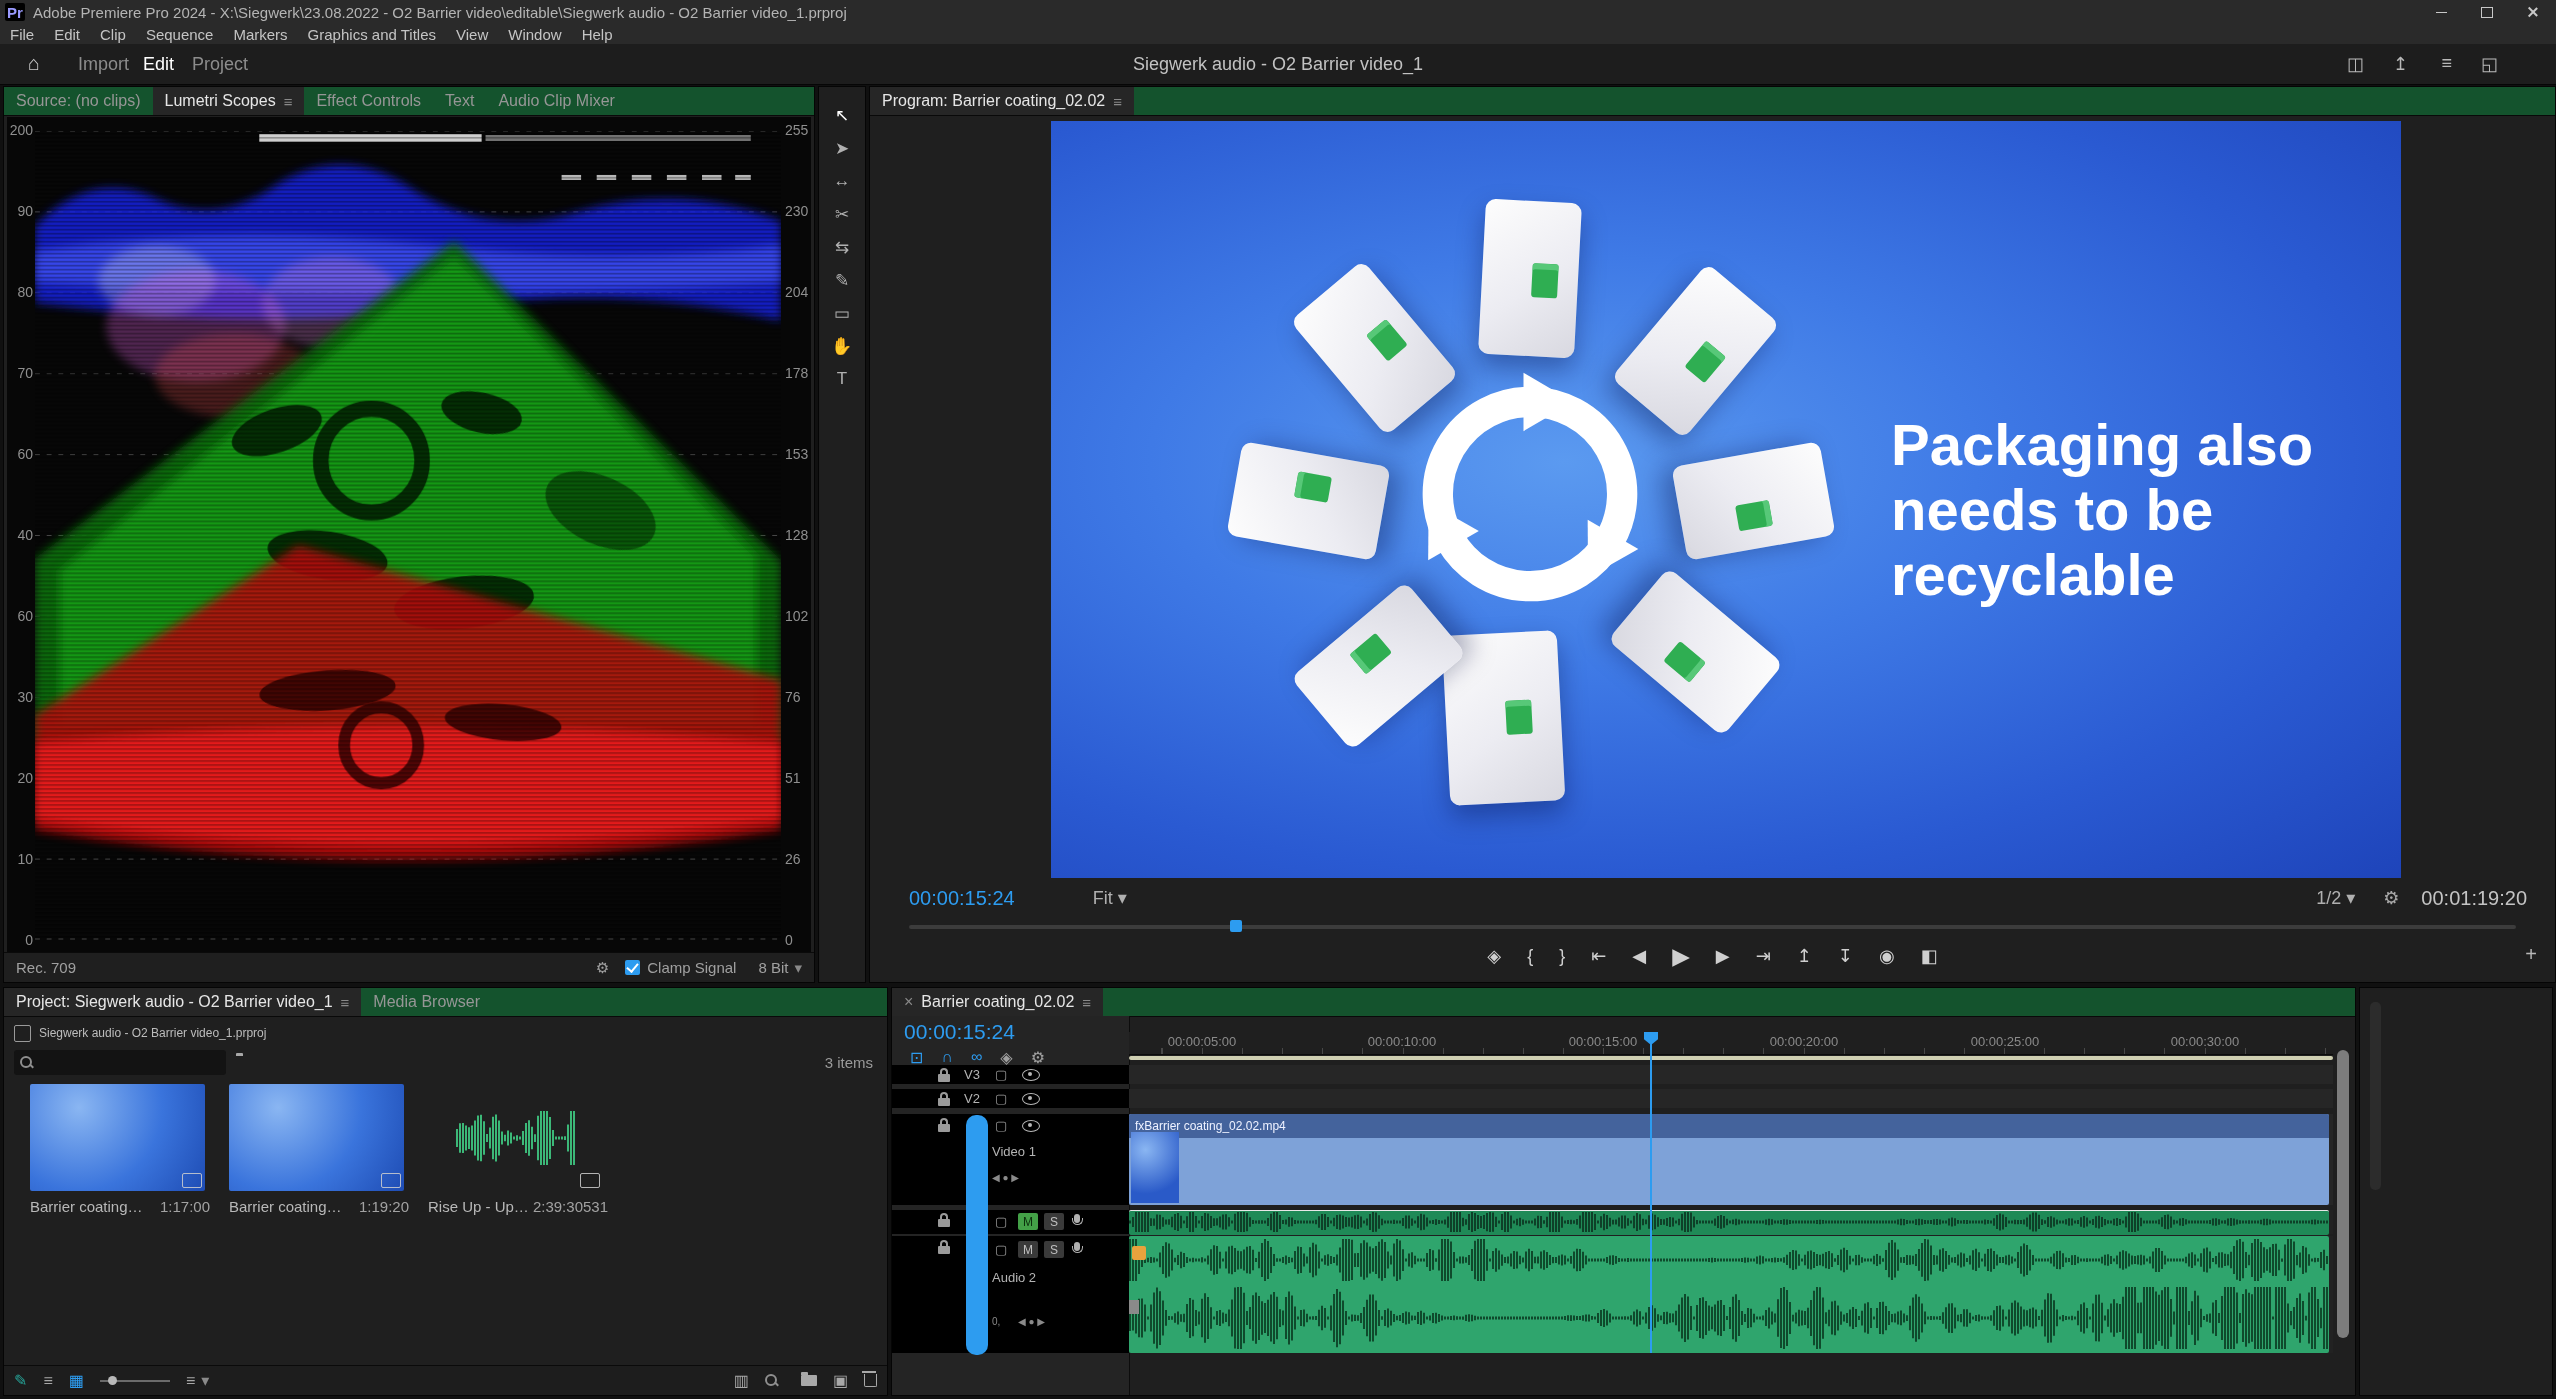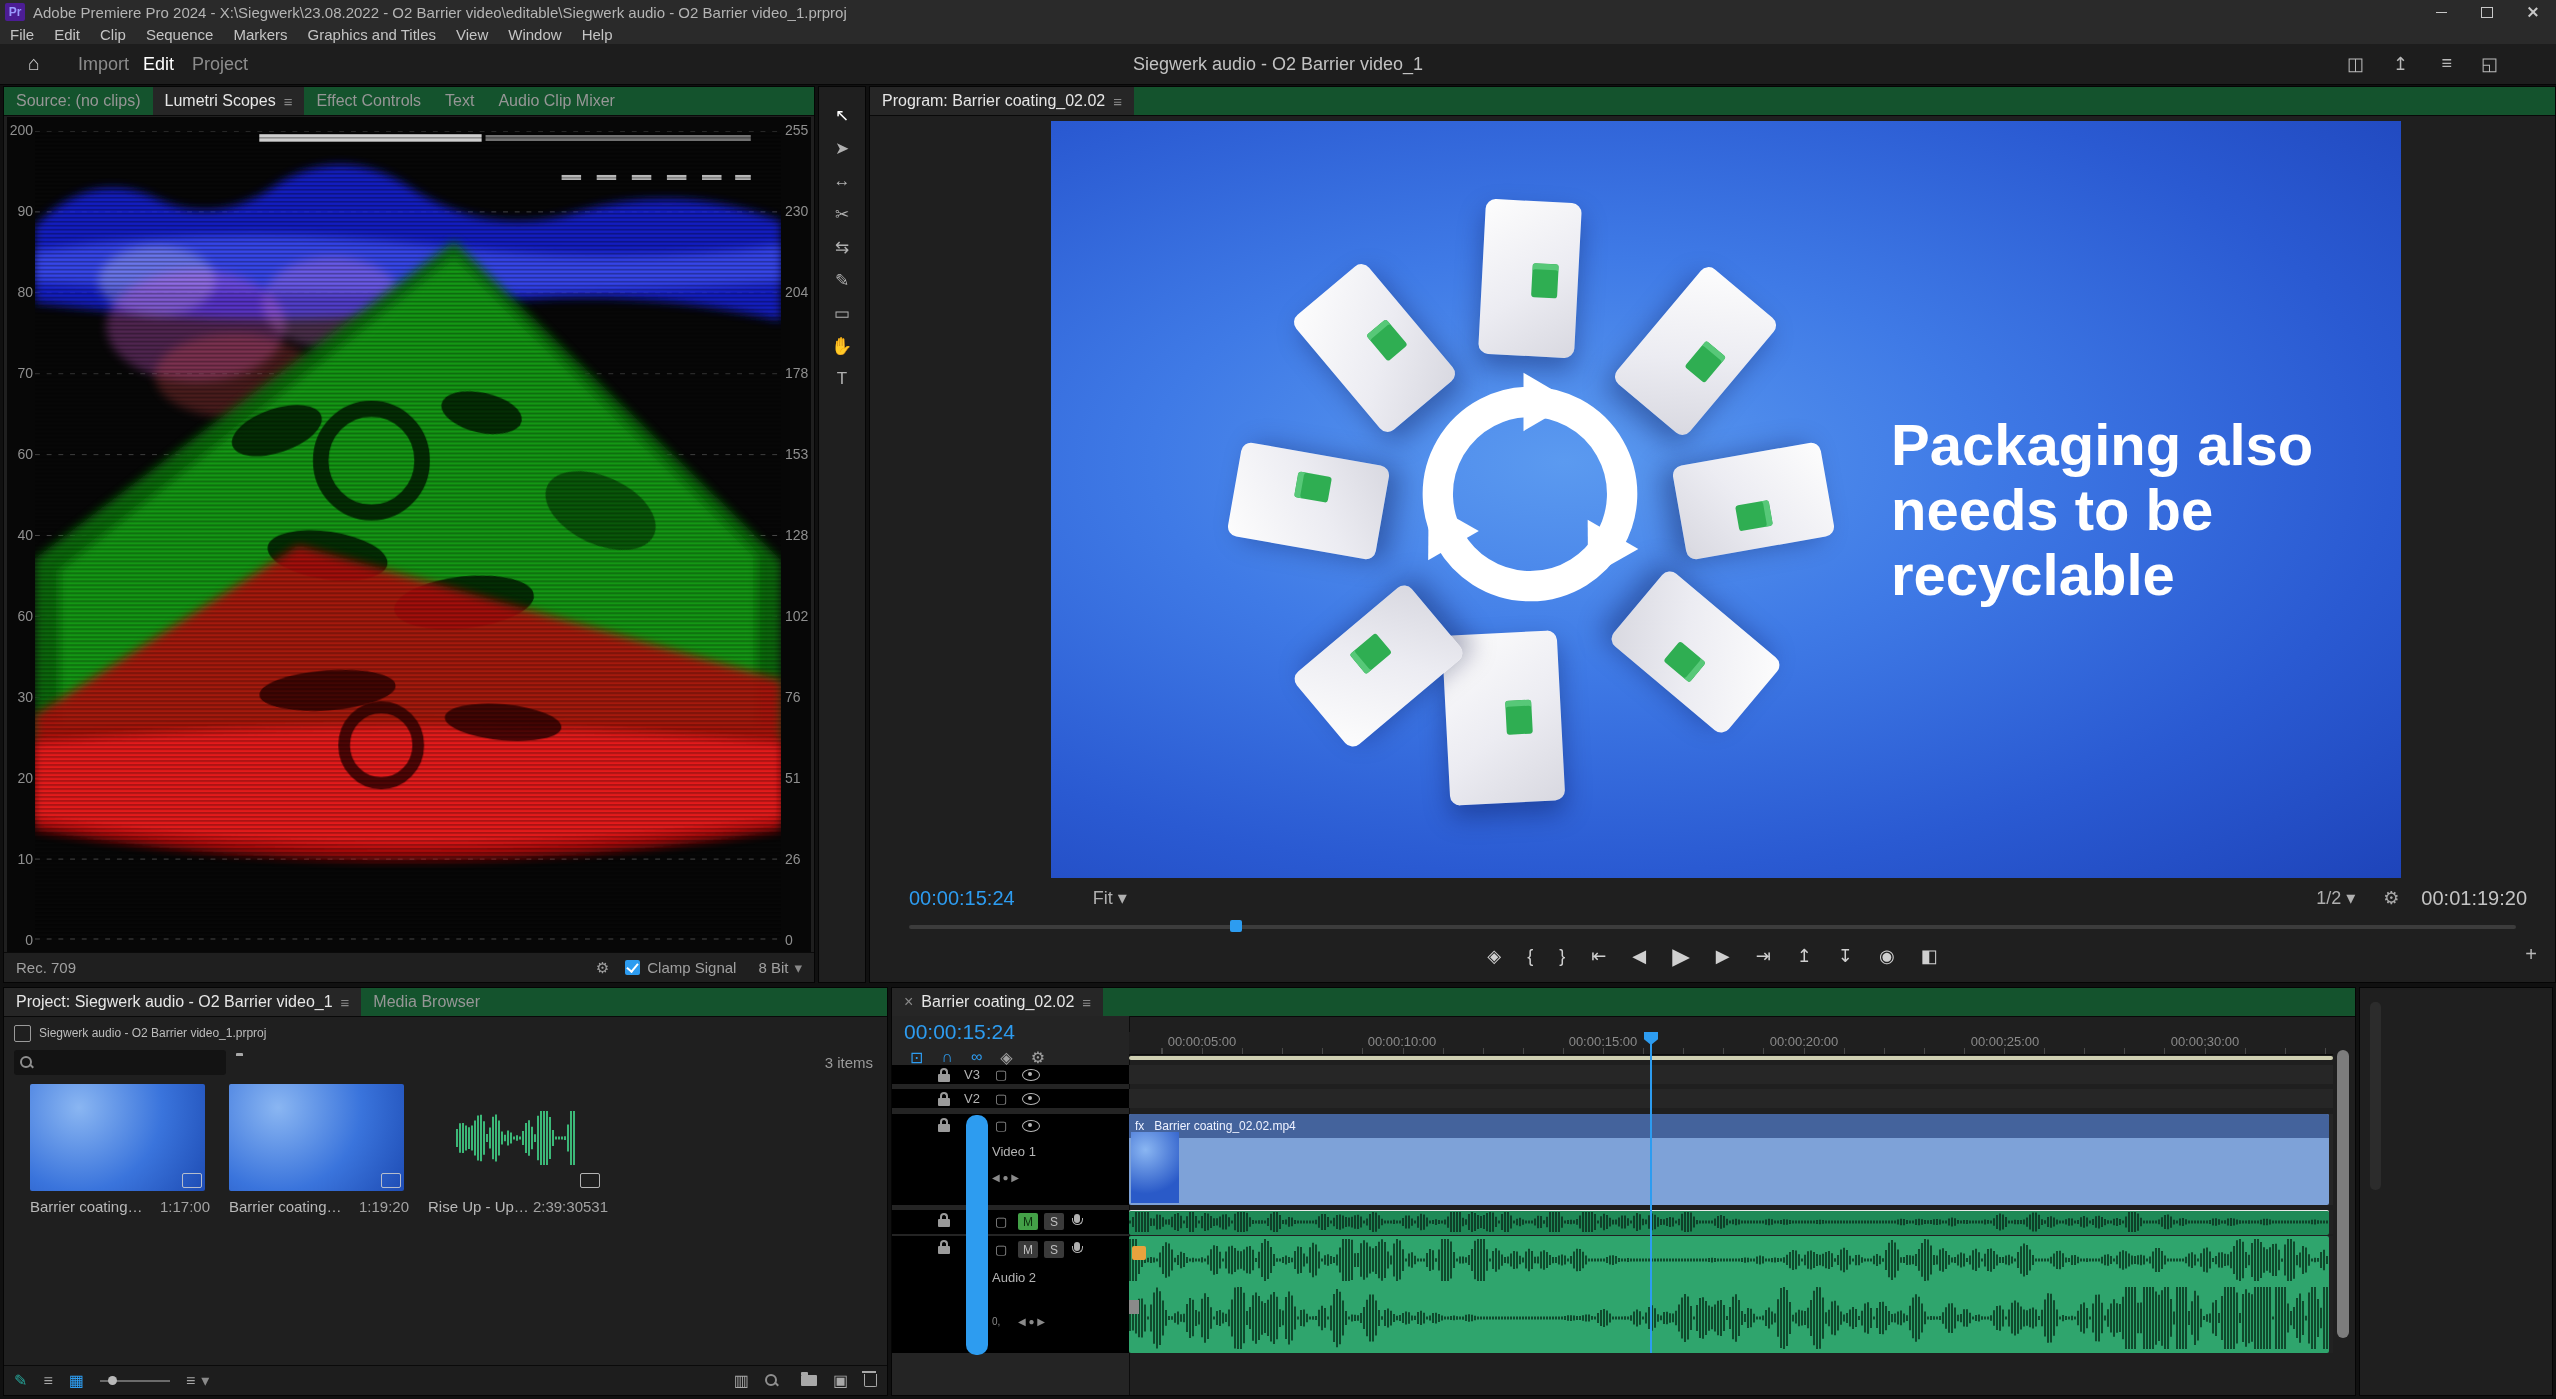--- a/index.html
+++ b/index.html
@@ -1,20 +1,20 @@
 <!DOCTYPE html>
 <html><head>
 <meta charset="utf-8">
 <style>
   html,body{margin:0;padding:0;width:2556px;height:1399px;overflow:hidden;background:#101010;
     font-family:"Liberation Sans",sans-serif;color:#c8c8c8;-webkit-user-select:none}
   .abs{position:absolute}
   
   #titlebar{position:absolute;left:0;top:0;width:2556px;height:24px;background:#2a2a2a;display:flex;align-items:center;font-size:15px;color:#b4b4b4}
-  #pr-badge{width:20px;height:18px;margin:0 8px 0 5px;background:#4c1d95;color:#9b9bff;font-size:12px;font-weight:bold;display:flex;align-items:center;justify-content:center;border-radius:2px}
+  #pr-badge{width:20px;height:18px;margin:0 8px 0 5px;background:#000000;color:#9b9bff;font-size:15px;font-weight:bold;display:flex;align-items:center;justify-content:center;border-radius:2px}
   #win-controls{margin-left:auto;display:flex;height:100%}
   .winbtn{width:46px;height:100%;display:flex;align-items:center;justify-content:center;color:#c8c8c8}
   .i-min{width:11px;height:1px;background:#c8c8c8}
   .i-max{width:10px;height:9px;border:1px solid #c8c8c8}
   .i-x{position:relative;width:12px;height:12px}
   .i-x::before,.i-x::after{content:"";position:absolute;left:5px;top:0;width:1.5px;height:12px;background:#c8c8c8}
   .i-x::before{transform:rotate(45deg)}.i-x::after{transform:rotate(-45deg)}
   #menubar{position:absolute;left:0;top:24px;width:2556px;height:20px;background:#2a2a2a;border-bottom:1px solid #161616;display:flex;align-items:center;font-size:15px;color:#c4c4c4}
   .menu-item{padding:0 10px;height:100%;display:flex;align-items:center}
   #workspacebar{position:absolute;left:0;top:44px;width:2556px;height:40px;background:#1d1d1d;border-bottom:1px solid #060606}
@@ -103,21 +103,21 @@
   .ticon{position:absolute;font-size:13px;color:#9c9c9c}
   .mbtn{position:absolute;width:20px;height:17px;background:#3a3a3a;border-radius:2px;color:#c0c0c0;font-size:12px;display:flex;align-items:center;justify-content:center}
   .mbtn.on{background:#43a047;color:#0b2e0c}
   .i-lock{position:absolute;left:46px;width:12px;height:8px;background:#9a9a9a;border-radius:1px}
   .i-lock::before{content:"";position:absolute;left:2px;top:-6px;width:8px;height:6px;border:2px solid #9a9a9a;border-bottom:none;border-radius:4px 4px 0 0;box-sizing:border-box}
   .i-eye{position:absolute;width:16px;height:10px;border:1.5px solid #b8b8b8;border-radius:50%}
   .i-eye::after{content:"";position:absolute;left:4.5px;top:2px;width:4px;height:4px;background:#b8b8b8;border-radius:50%}
   .i-mic{position:absolute;width:6px;height:9px;background:#b0b0b0;border-radius:3px}
   .i-mic::after{content:"";position:absolute;left:-2.5px;top:4px;width:11px;height:7px;border:1.5px solid #b0b0b0;border-top:none;border-radius:0 0 6px 6px;box-sizing:border-box}
   #v1-clip{position:absolute;left:0;top:0;width:1200px;height:91px;background:#7ea2d8;border-radius:2px;overflow:hidden}
-  #v1-clip .cliphead{height:16px;background:#44639c;color:#eef2ff;font-size:12px;display:flex;align-items:center;gap:10px;padding:4px 6px}
+  #v1-clip .cliphead{height:16px;background:#44639c;color:#eef2ff;font-size:12px;display:flex;align-items:center;gap:0;padding:4px 6px}
   #v1-thumb{position:absolute;left:2px;top:18px;width:48px;height:71px;background:radial-gradient(circle at 30% 25%,#8ab6f2,#2a5ac8 70%)}
   .aclip{position:absolute;left:0;width:1200px;background:#2fa56d;overflow:hidden;border-radius:2px}
   .wave{display:block}
   #tl-playhead{position:absolute;top:44px;width:2px;height:321px;background:#2d9cf0;z-index:5}
   #tl-ph-head{position:absolute;top:44px;width:14px;height:13px;background:#2d9cf0;clip-path:polygon(0 0,100% 0,100% 55%,50% 100%,0 55%);z-index:6}
   #tl-vscroll{position:absolute;right:6px;top:62px;width:12px;height:288px;background:#7d7d7d;border-radius:6px}
   #tl-bluebar{position:absolute;left:74px;top:127px;width:22px;height:240px;background:#2d9cf0;border-radius:10px}
   #meters-strip{position:absolute;left:10px;top:14px;width:11px;height:188px;background:#2c2c2c;border-radius:5px}
 </style>
 </head>

